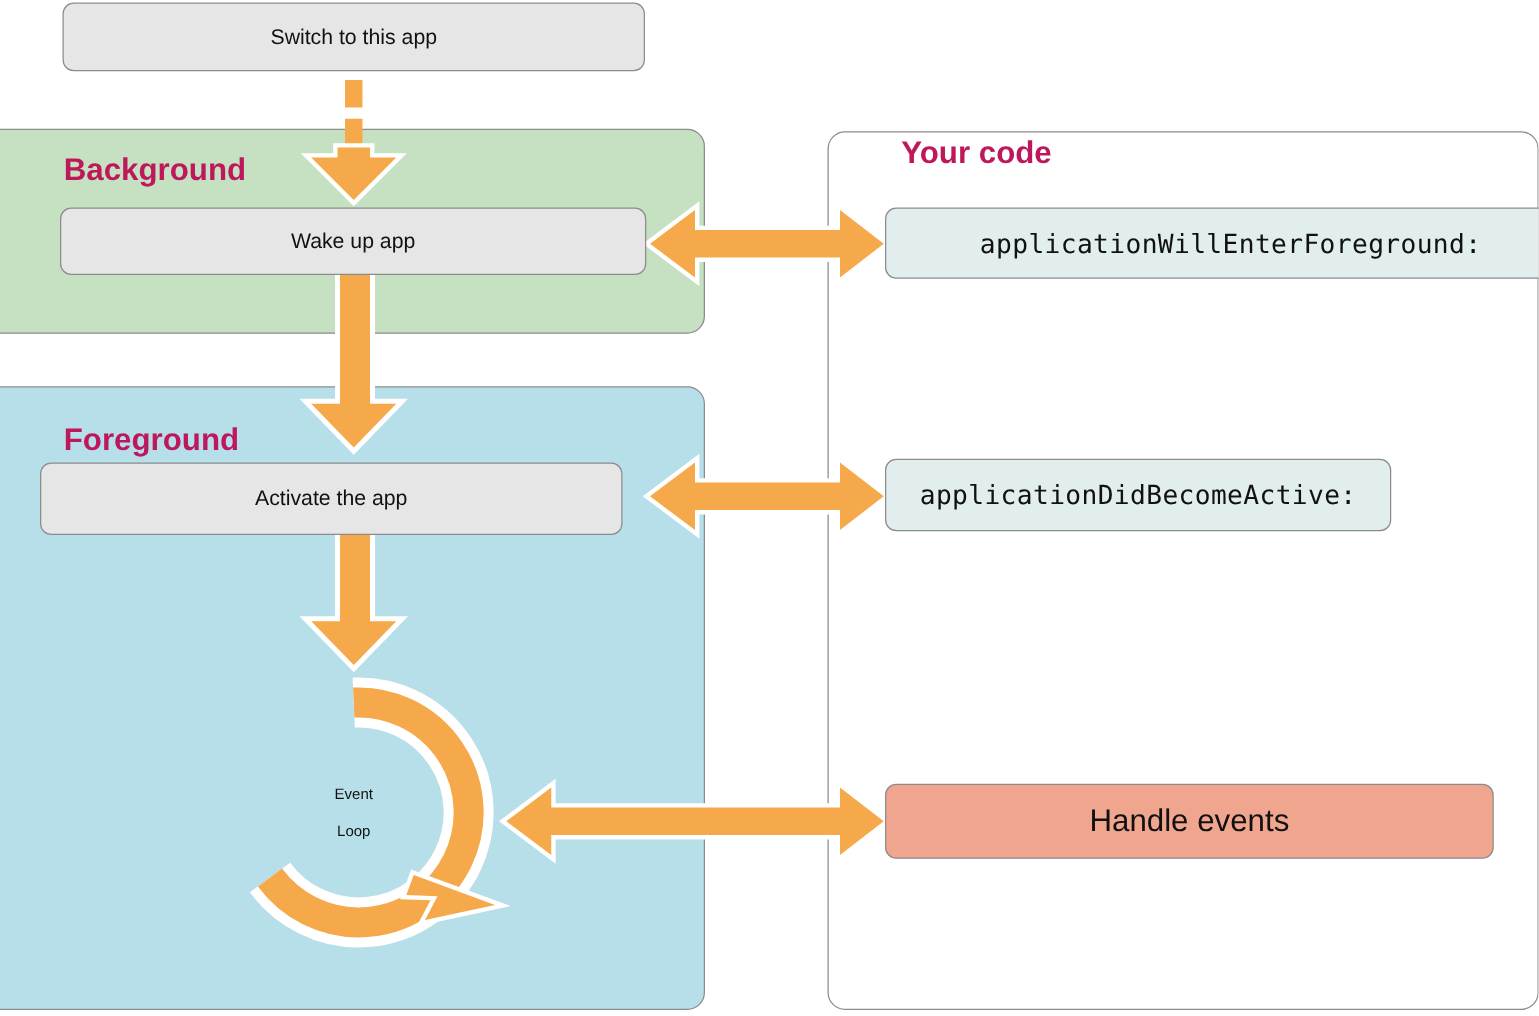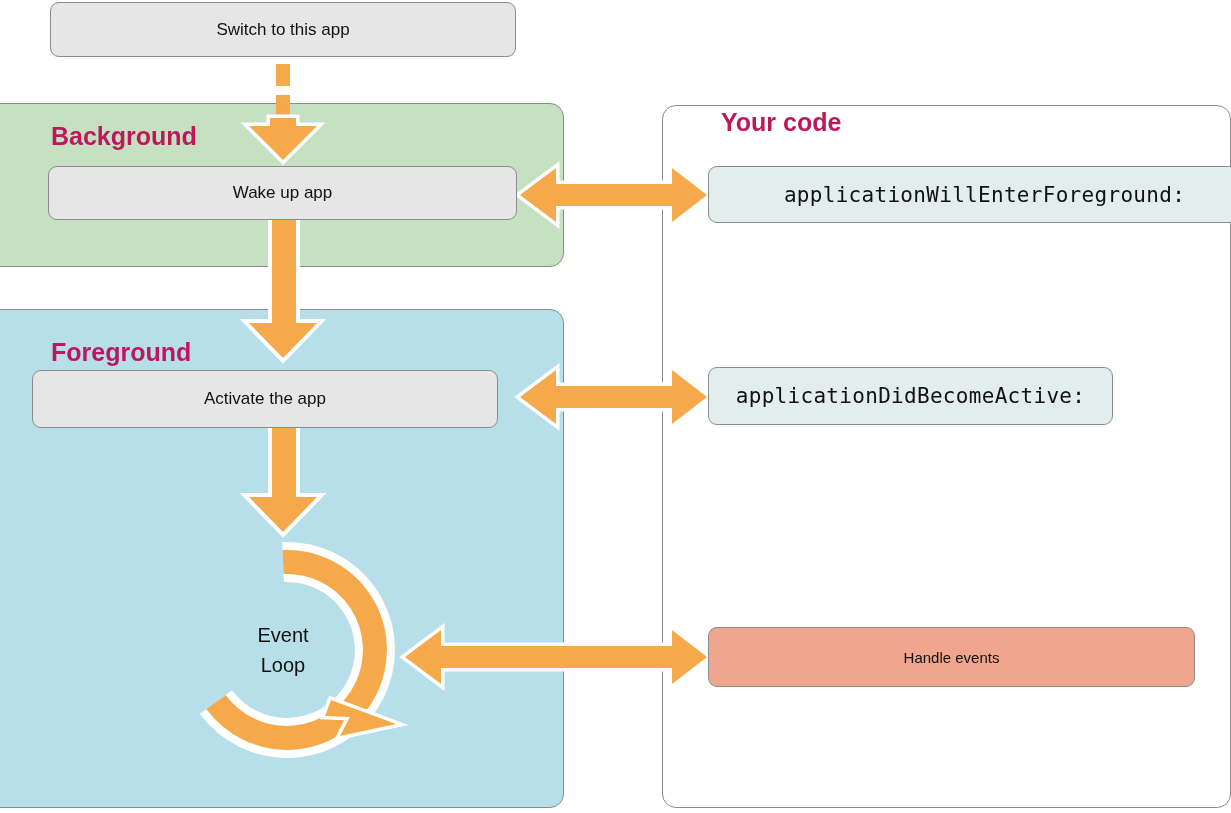--- a/index.html
+++ b/index.html
@@ -91,38 +91,38 @@
   #handle-box {
     position: absolute;
     left: 708px; top: 627px; width: 487px; height: 60px;
     box-sizing: border-box;
     background: #f0a58f;
     border: 1.2px solid #8c8c8c;
     border-radius: 9px;
     display: flex;
     align-items: center;
     justify-content: center;
-    font-size: 15px;
+    font-size: 25px;
     color: #111111;
   }
 
   .svg-layer {
     position: absolute;
     left: 0; top: 0;
     width: 1231px;
     height: 813px;
     pointer-events: none;
   }
   .loop-label {
     position: absolute;
     left: 208px;
     top: 620px;
     width: 150px;
     text-align: center;
-    font-size: 20px;
+    font-size: 12px;
     line-height: 30px;
     color: #111111;
   }
 </style>
 </head>
 <body>
 
 <div id="stage">
 
   <div class="panel" id="bg-panel"></div>

